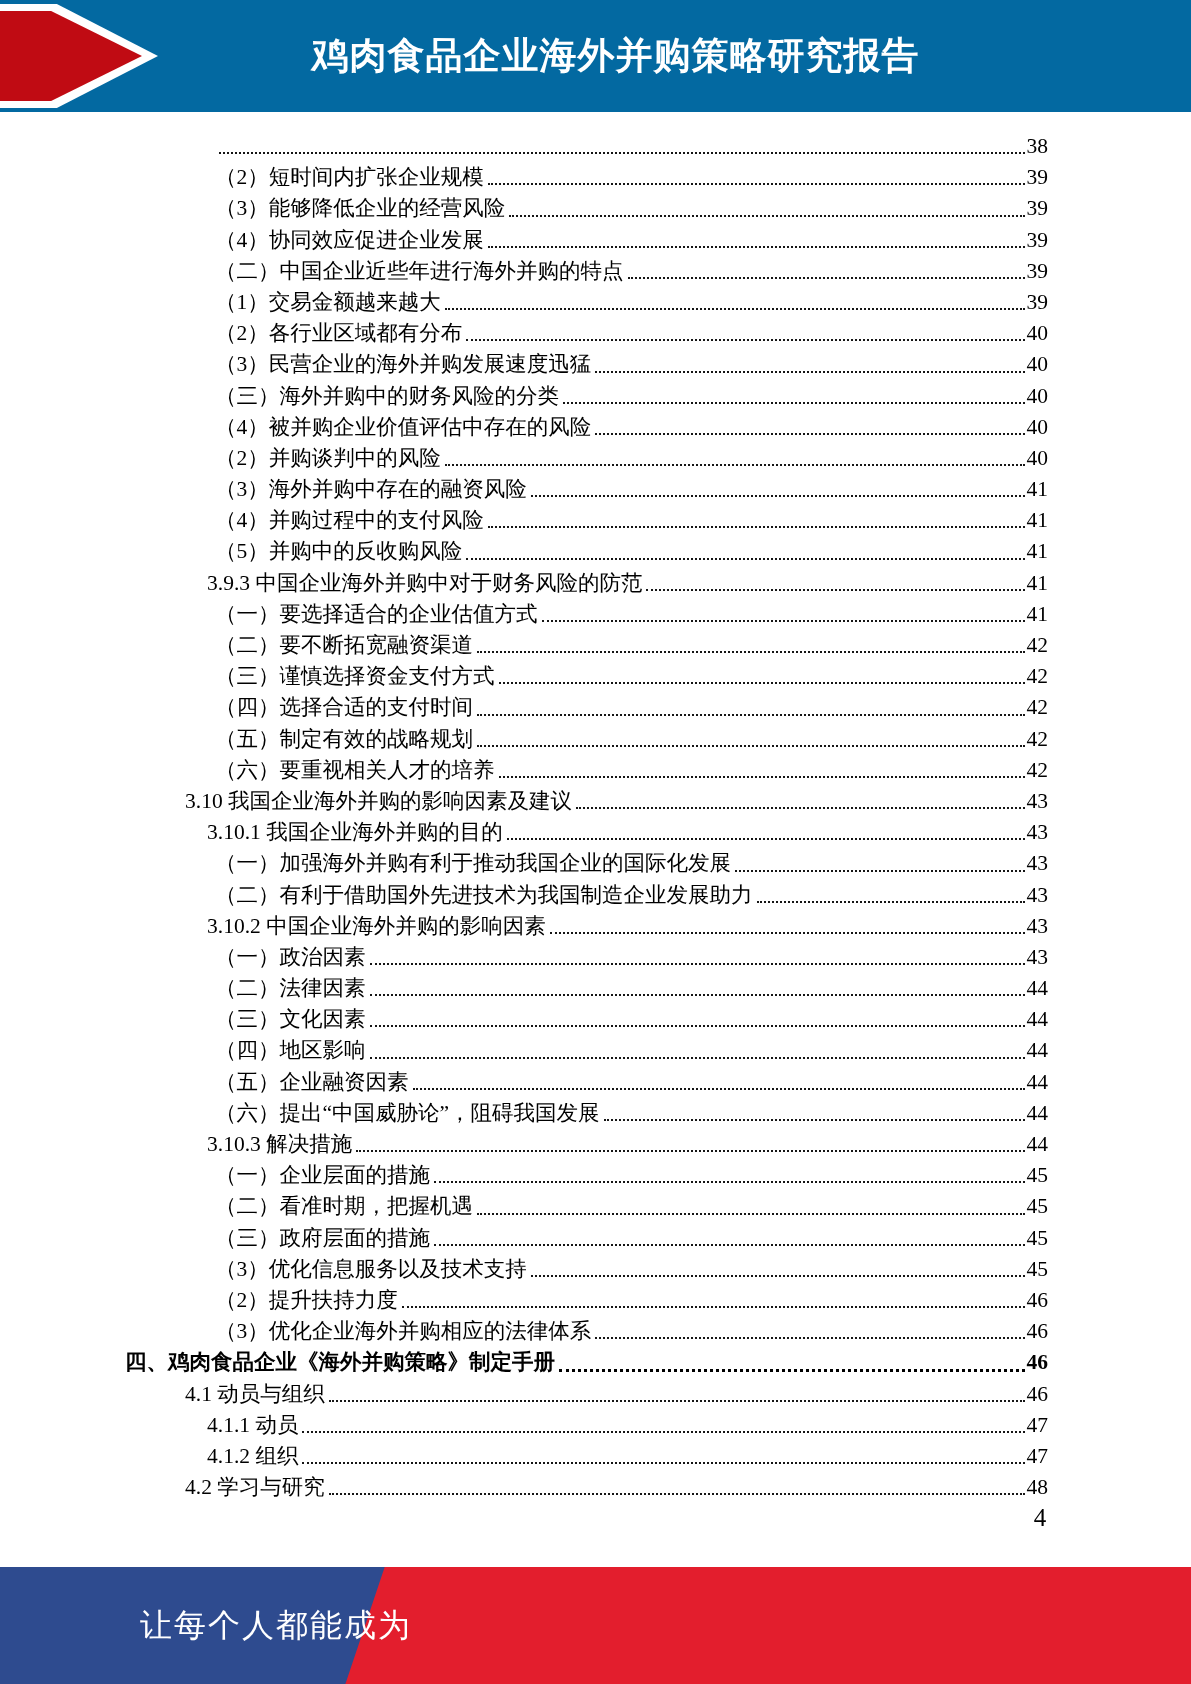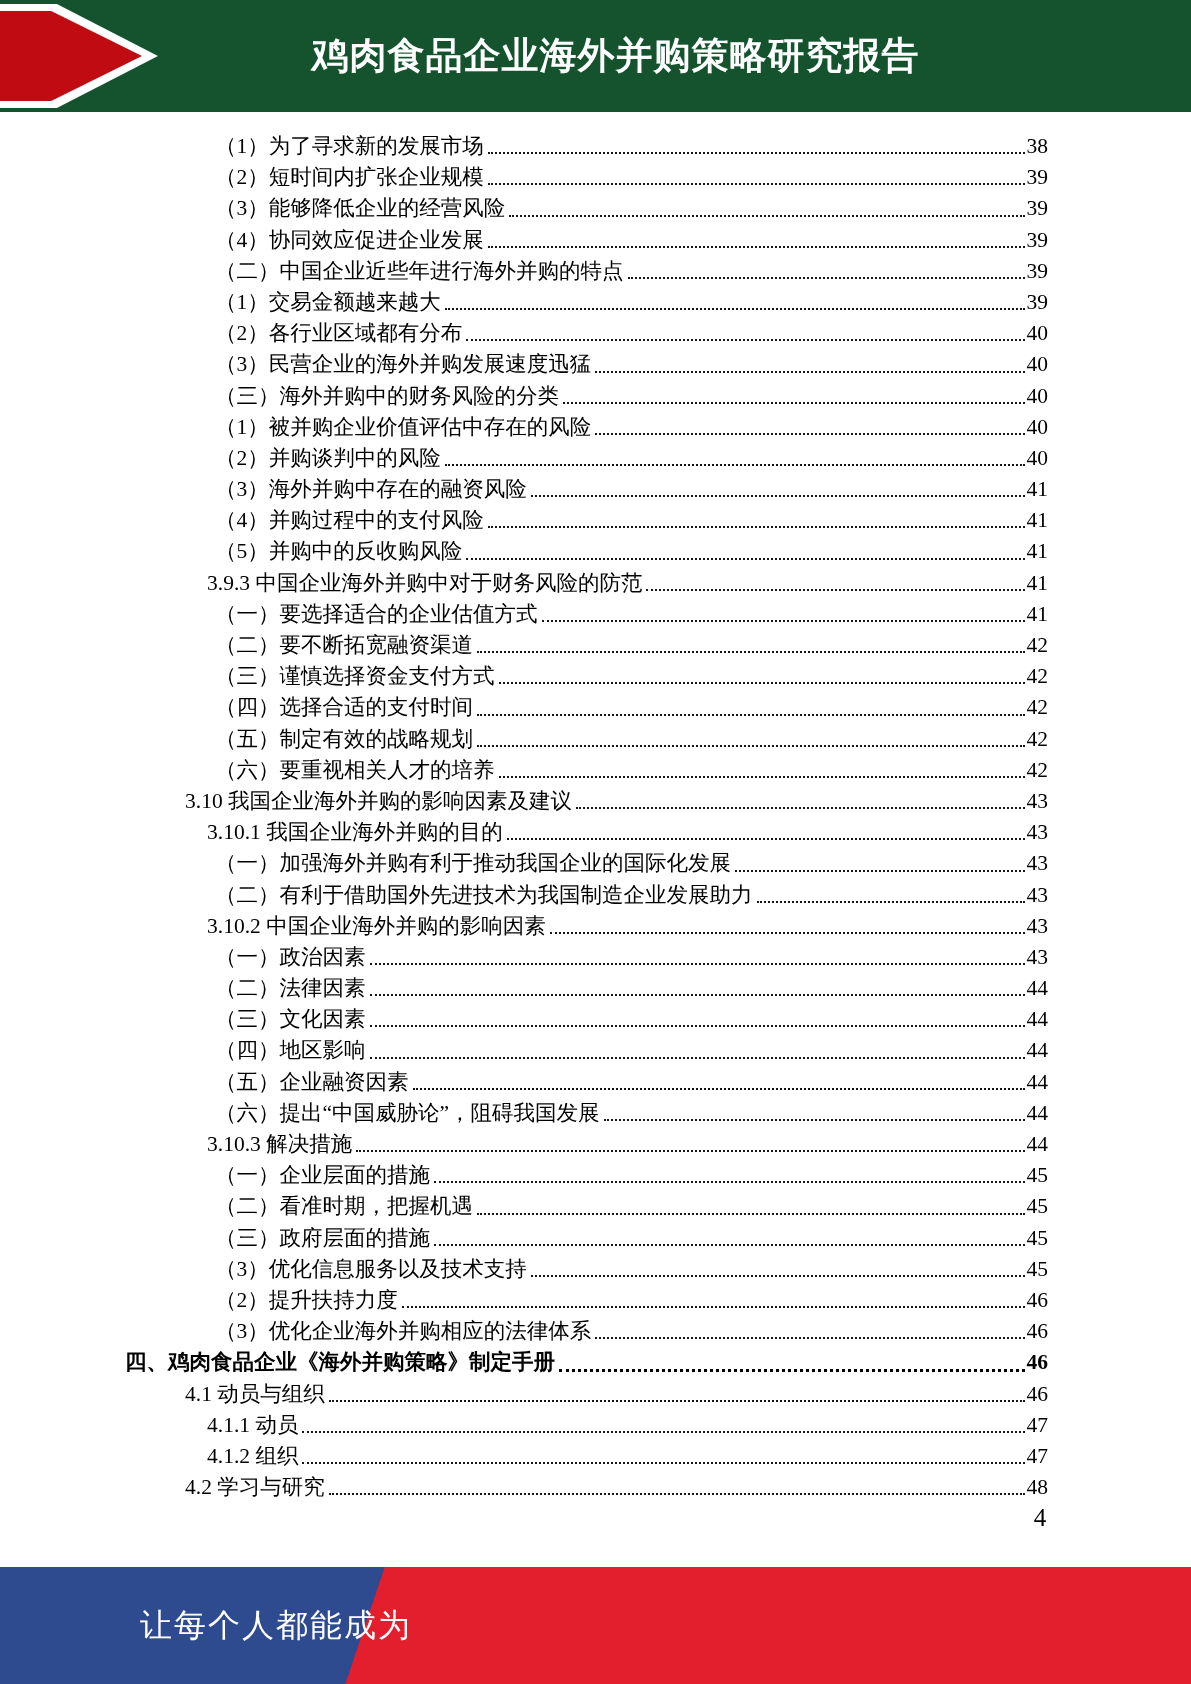--- a/index.html
+++ b/index.html
@@ -48,31 +48,30 @@
   .footer-right{
     position:absolute;left:394px;top:0;height:117px;line-height:117px;
     color:#ffffff;font-size:28px;letter-spacing:1px;z-index:2;
   }
 </style>
 </head>
 <body>
 
 <div class="page">
 
-  <header class="header-band" style="background: #14532d;">
+  <header class="header-band" style="background: #0369a1;">
     <div class="arrow">
       <div class="arrow-white"></div>
       <div class="arrow-red" style="background: rgb(192, 11, 19);"></div>
     </div>
     <h1 class="header-title">鸡肉食品企业海外并购策略研究报告</h1>
   </header>
 
   <main class="toc" id="toc">
       <div class="toc-row lvl-item">
-        <span class="lbl">（1）为了寻求新的发展市场</span>
         <span class="leader"></span>
         <span class="pg">38</span>
       </div>
       <div class="toc-row lvl-item">
         <span class="lbl">（2）短时间内扩张企业规模</span>
         <span class="leader"></span>
         <span class="pg">39</span>
       </div>
       <div class="toc-row lvl-item">
         <span class="lbl">（3）能够降低企业的经营风险</span>
@@ -103,21 +102,21 @@
         <span class="lbl">（3）民营企业的海外并购发展速度迅猛</span>
         <span class="leader"></span>
         <span class="pg">40</span>
       </div>
       <div class="toc-row lvl-item">
         <span class="lbl">（三）海外并购中的财务风险的分类</span>
         <span class="leader"></span>
         <span class="pg">40</span>
       </div>
       <div class="toc-row lvl-item">
-        <span class="lbl">（1）被并购企业价值评估中存在的风险</span>
+        <span class="lbl">（4）被并购企业价值评估中存在的风险</span>
         <span class="leader"></span>
         <span class="pg">40</span>
       </div>
       <div class="toc-row lvl-item">
         <span class="lbl">（2）并购谈判中的风险</span>
         <span class="leader"></span>
         <span class="pg">40</span>
       </div>
       <div class="toc-row lvl-item">
         <span class="lbl">（3）海外并购中存在的融资风险</span>

